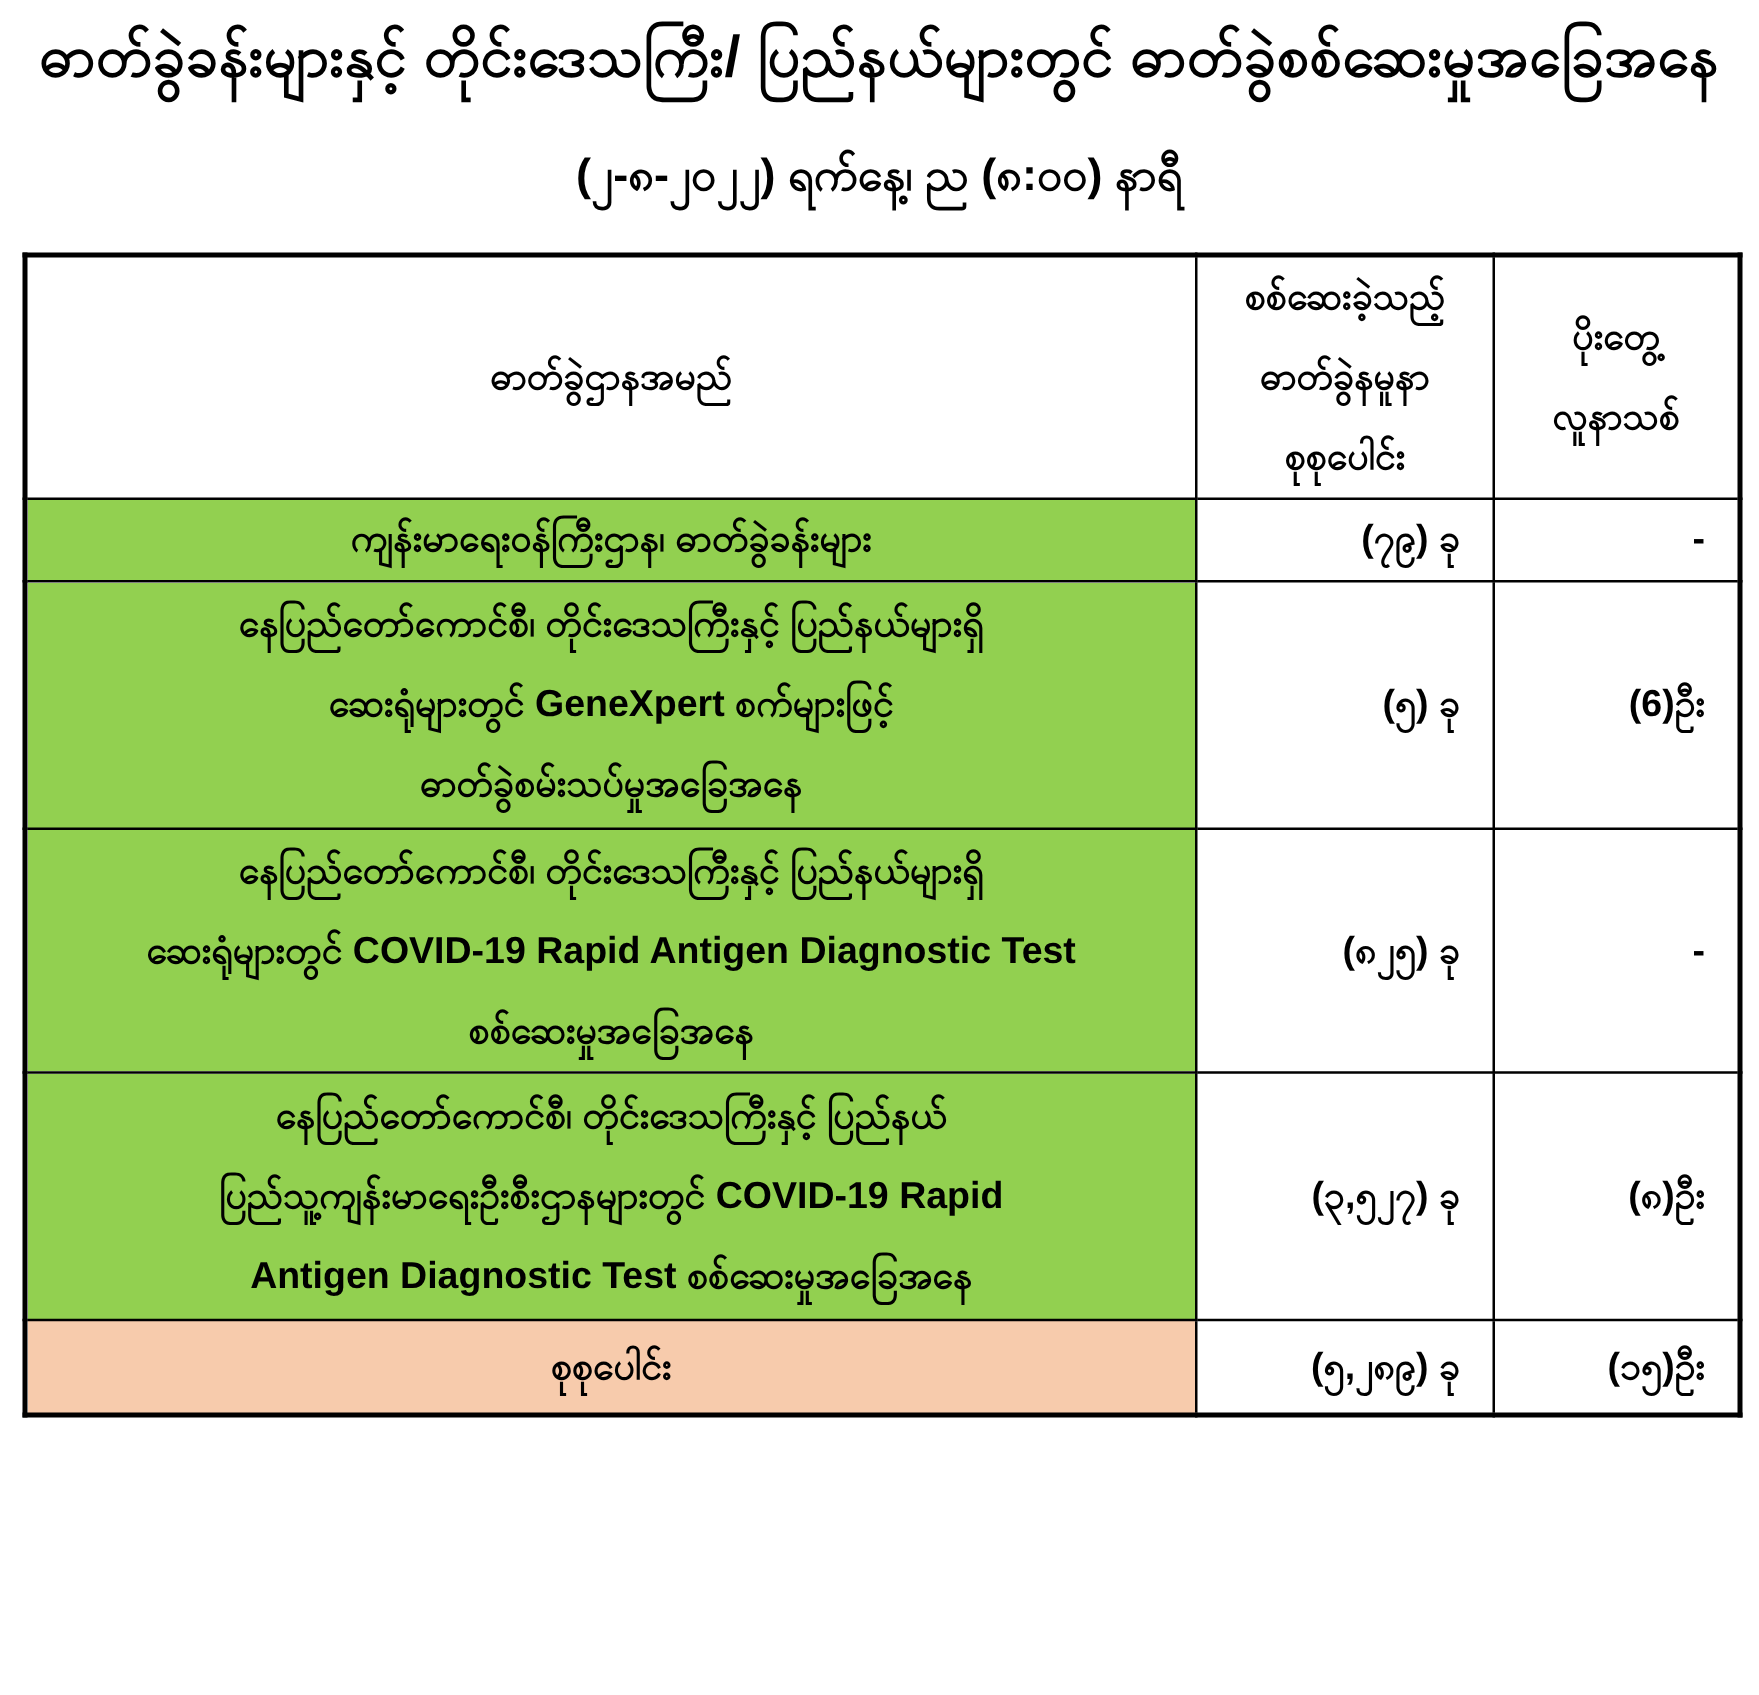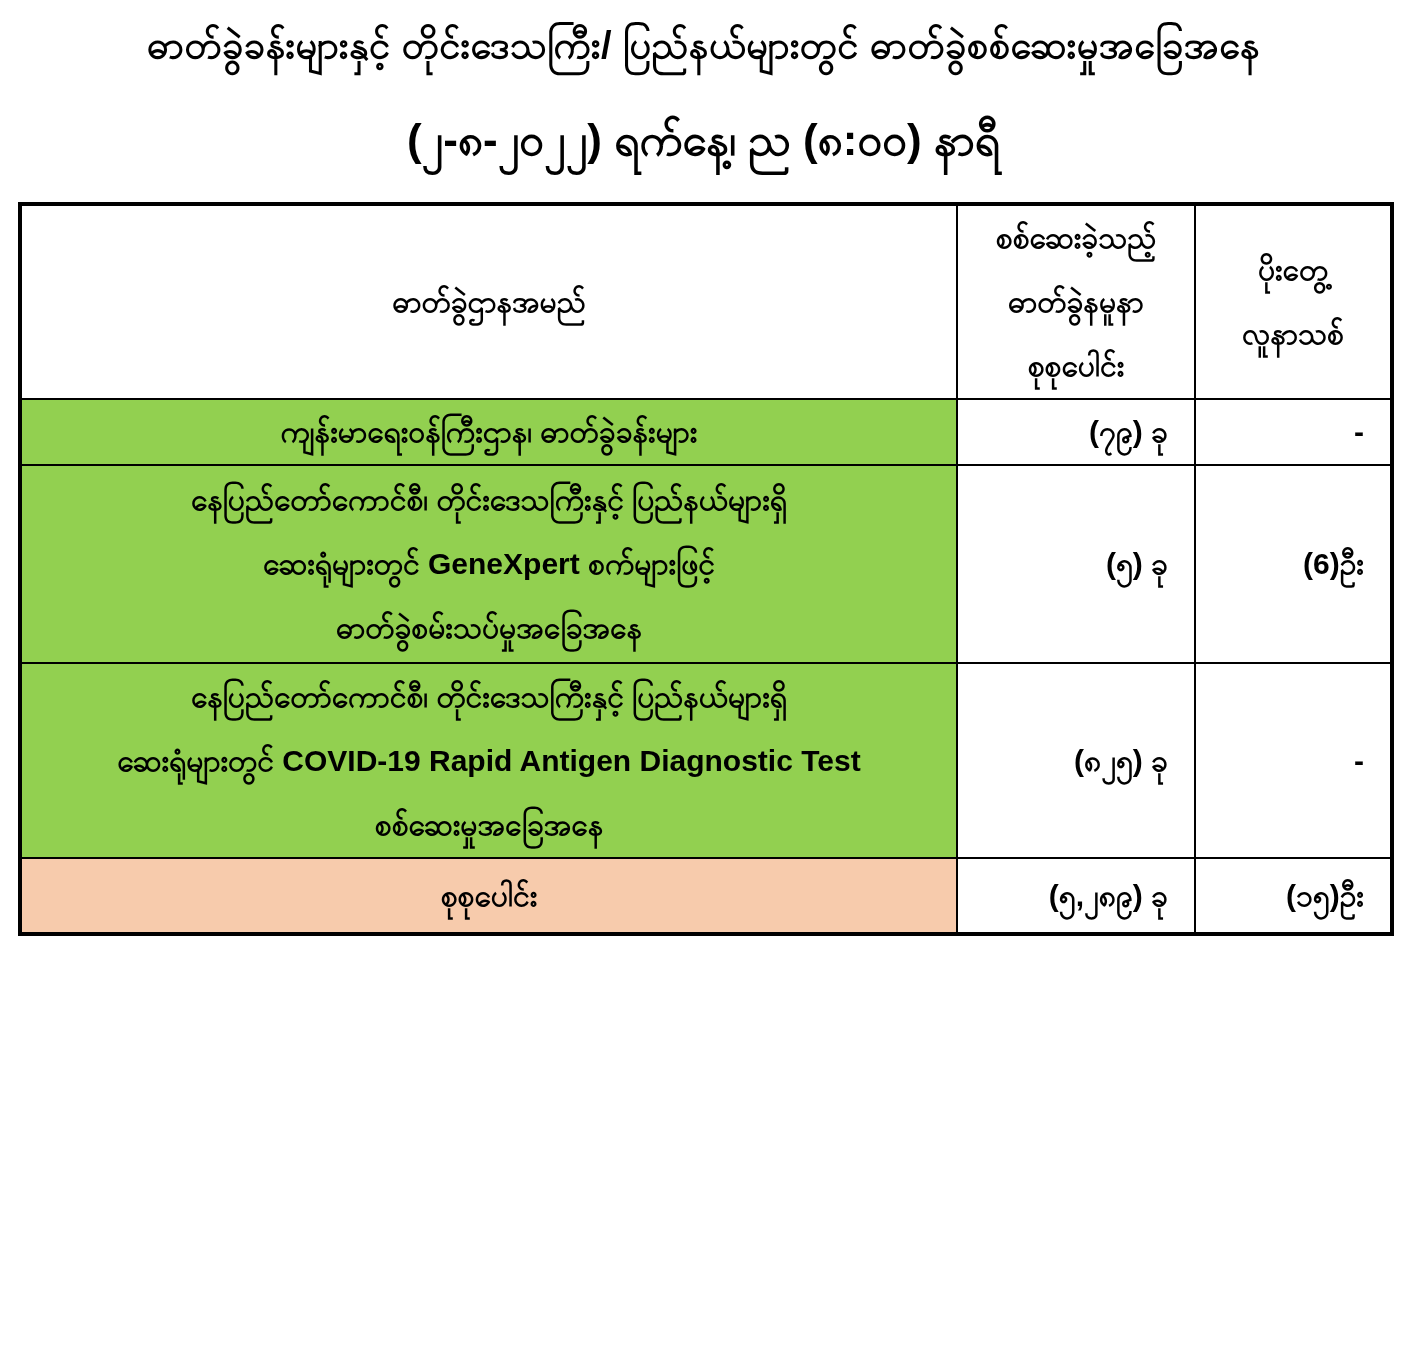--- a/index.html
+++ b/index.html
@@ -17,27 +17,27 @@
     font-family: "Liberation Sans", "DejaVu Sans", sans-serif;
     font-weight: bold;
   }
   body {
     height: 1356px;
     padding-top: 14px;
     overflow: hidden;
   }
   .title-line1 {
     text-align: center;
-    font-size: 38px;
+    font-size: 46px;
     line-height: 62px;
     letter-spacing: 0.5px;
   }
   .title-line2 {
     text-align: center;
-    font-size: 44px;
+    font-size: 36px;
     line-height: 60px;
     margin-top: 34px;
   }
   table.report {
     margin-left: 18px;
     margin-top: 32px;
     width: 1372px;
     border-collapse: collapse;
     table-layout: fixed;
     border: 4px solid var(--border);
@@ -116,20 +116,27 @@
 
 
     <tr class="row-5">
       <td class="name-cell">နေပြည်တော်ကောင်စီ၊ တိုင်းဒေသကြီးနှင့် ပြည်နယ်များရှိ
 ဆေးရုံများတွင် COVID-19 Rapid Antigen Diagnostic Test
 စစ်ဆေးမှုအခြေအနေ</td>
       <td class="num-cell">(၈၂၅) ခု</td>
       <td class="num-cell">-</td>
     </tr>
 
+    <tr class="row-6">
+      <td class="name-cell">နေပြည်တော်ကောင်စီ၊ တိုင်းဒေသကြီးနှင့် ပြည်နယ်
+ပြည်သူ့ကျန်းမာရေးဦးစီးဌာနများတွင် COVID-19 Rapid
+Antigen Diagnostic Test စစ်ဆေးမှုအခြေအနေ</td>
+      <td class="num-cell">(၃,၅၂၇) ခု</td>
+      <td class="num-cell">(၈)ဦး</td>
+    </tr>
 
     <tr class="row-total">
       <td class="name-cell">စုစုပေါင်း</td>
       <td class="num-cell">(၅,၂၈၉) ခု</td>
       <td class="num-cell">(၁၅)ဦး</td>
     </tr>
   </tbody>
 </table>
 
 </body></html>

